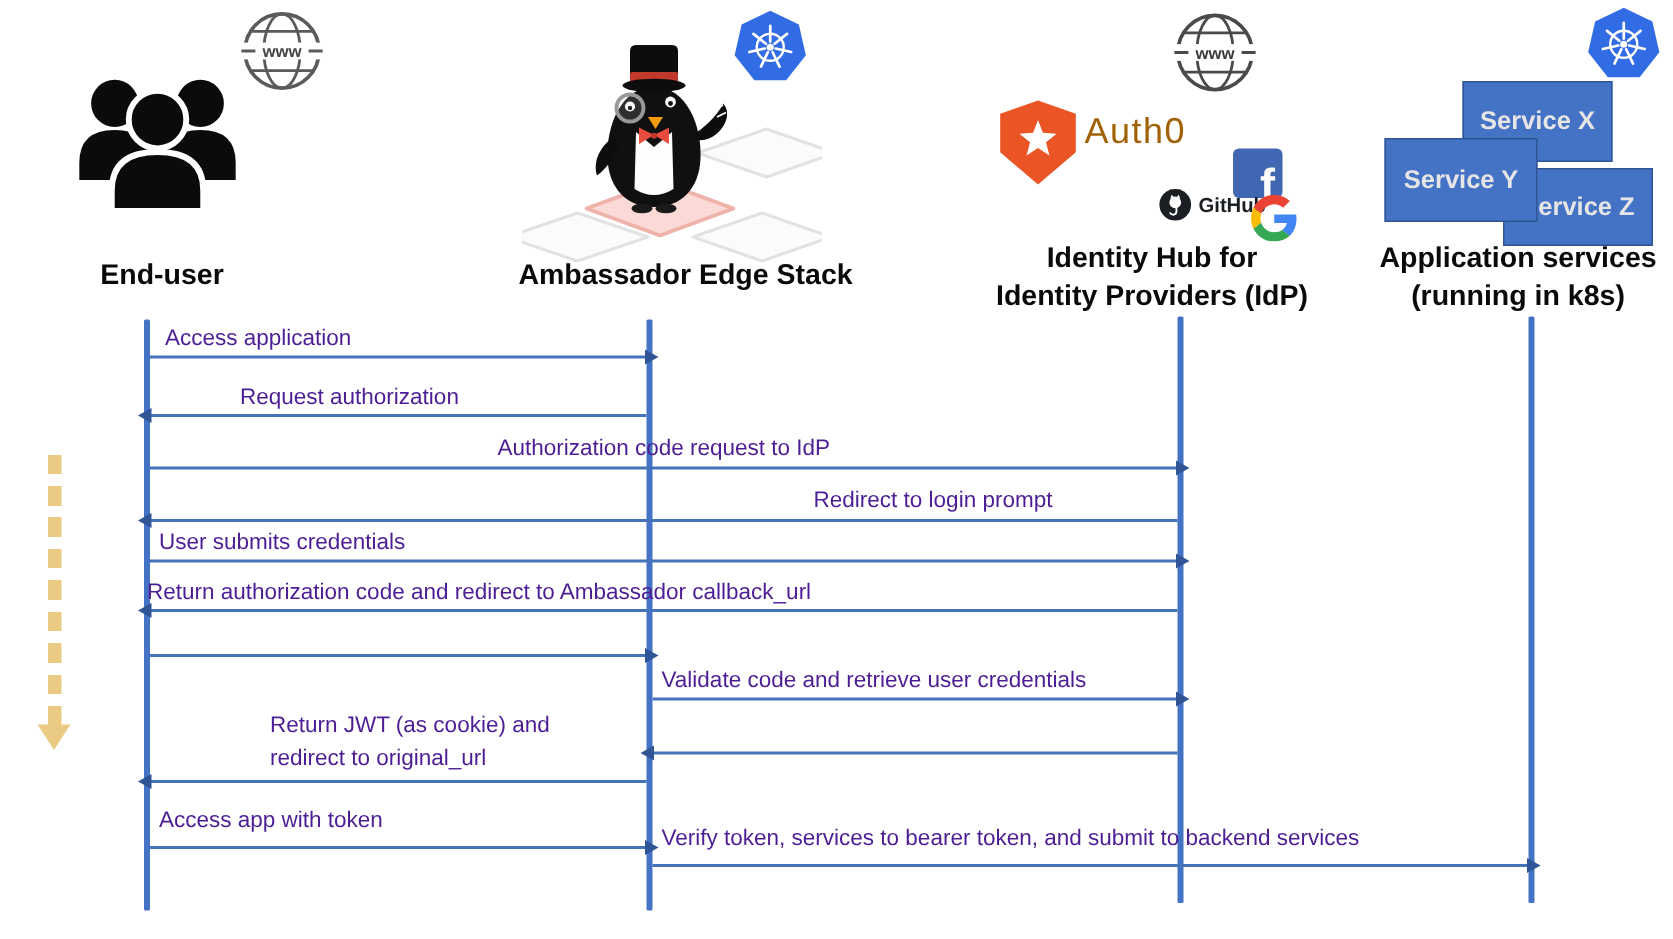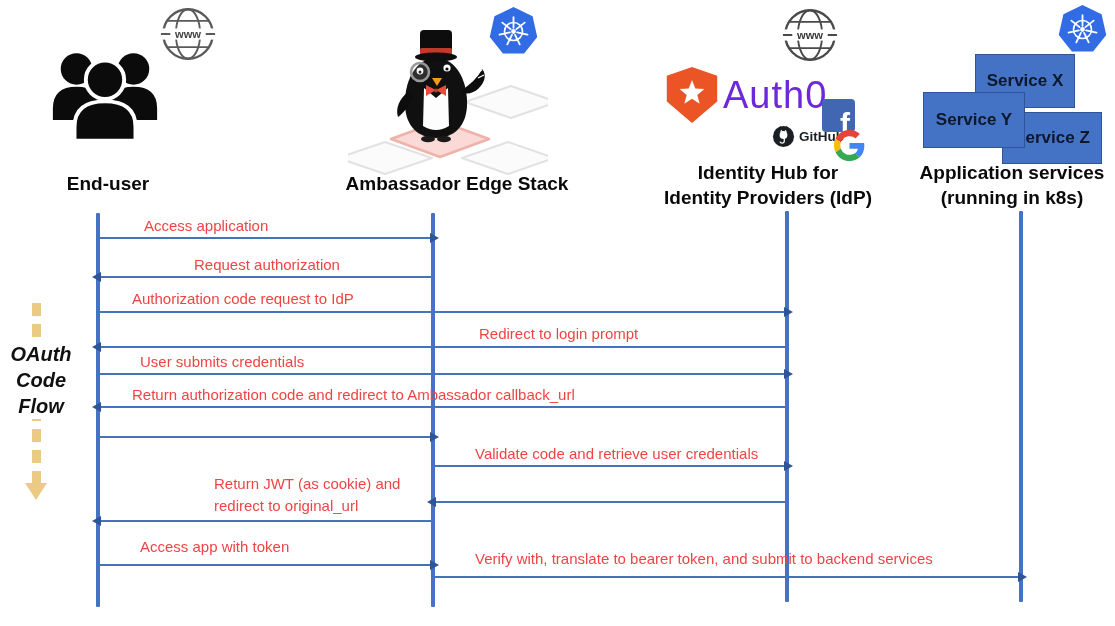--- a/index.html
+++ b/index.html
@@ -13,38 +13,38 @@
   
   .lifeline{position:absolute;width:4px;background:#4472C4;border-radius:1px;}
 
   
   .arrow{position:absolute;height:2px;background:#4573B9;}
   .arrow.right::after{content:"";position:absolute;right:-8px;top:-4px;width:0;height:0;
     border-top:5px solid transparent;border-bottom:5px solid transparent;border-left:9px solid #2F5597;}
   .arrow.left::before{content:"";position:absolute;left:-8px;top:-4px;width:0;height:0;
     border-top:5px solid transparent;border-bottom:5px solid transparent;border-right:9px solid #2F5597;}
 
-  .msg-label{position:absolute;font-size:15px;line-height:21px;color:#ef4444;white-space:pre-line;margin-left:34px;}
-  .ta-r{text-align:left;} .ta-c{text-align:left;}
+  .msg-label{position:absolute;font-size:15px;line-height:21px;color:#4c1d95;white-space:pre-line;}
+  .ta-r{text-align:left;} .ta-c{text-align:center;}
 
   
   .flow-dash{position:absolute;left:32px;top:303px;width:9px;height:181px;
     background:repeating-linear-gradient(to bottom,#EBCB84 0 13px,rgba(0,0,0,0) 13px 21px);}
   .flow-head{position:absolute;left:25px;top:483px;width:0;height:0;
     border-left:11px solid transparent;border-right:11px solid transparent;border-top:17px solid #EBCB84;}
   .flow-label{position:absolute;left:0px;top:341px;width:82px;background:#fff;text-align:center;
     font-size:20px;font-weight:bold;font-style:italic;line-height:26px;white-space:pre-line;color:#111;}
 
   
-  .service-box{position:absolute;background:#4472C4;border:1px solid #2F5597;color:#0f172a;
+  .service-box{position:absolute;background:#4472C4;border:1px solid #2F5597;color:#e5e5e5;
     font-weight:bold;font-size:17px;display:flex;align-items:center;justify-content:center;}
 
   
   .abs{position:absolute;}
-  .auth0-text{position:absolute;font-size:38px;color:#6d28d9;letter-spacing:1px;text-align:center;}
+  .auth0-text{position:absolute;font-size:24px;color:#a16207;letter-spacing:1px;text-align:center;}
   .fb-box{position:absolute;width:33px;height:33px;background:#4267B2;border-radius:4px;overflow:hidden;}
   .fb-box span{position:absolute;right:5px;bottom:-9px;color:#fff;font-size:30px;font-weight:bold;}
   .github-wrap{position:absolute;display:flex;align-items:center;gap:3px;}
   .github-wrap .gh-label{font-size:13.5px;font-weight:bold;color:#1b1f23;}
 </style>
 </head>
 <body>
 
 <div id="canvas">
 
@@ -164,23 +164,20 @@
 
   <div class="actor-heading" style="left:28px;top:171px;width:160px">End-user</div>
   <div class="actor-heading" style="left:648px;top:160px;width:240px">Identity Hub for
 Identity Providers (IdP)</div>
   <div class="actor-heading" style="left:317px;top:171px;width:280px">Ambassador Edge Stack</div>
   <div class="actor-heading" style="left:900px;top:160px;width:224px">Application services
 (running in k8s)</div>
 
   <div class="flow-dash"></div>
   <div class="flow-head"></div>
-  <div class="flow-label">OAuth
-Code
-Flow</div>
 
   <div class="lifeline" style="left:96px;top:213px;height:394px"></div>
   <div class="lifeline" style="left:431px;top:213px;height:394px"></div>
   <div class="lifeline" style="left:785px;top:211px;height:391px"></div>
   <div class="lifeline" style="left:1019px;top:211px;height:391px"></div>
 
   <div class="msg-label" style="left:110px;top:215px;width:320px">Access application</div>
   <div class="arrow right" style="left:100px;top:237px;width:331px"></div>
 
   <div class="msg-label ta-r" style="left:160px;top:254px;width:267px">Request authorization</div>
@@ -205,16 +202,16 @@
 
   <div class="msg-label ta-r" style="left:180px;top:473px;width:247px;line-height:22px">Return JWT (as cookie) and
 redirect to original_url</div>
   <div class="arrow left" style="left:100px;top:520px;width:331px"></div>
 
   <div class="arrow left" style="left:435px;top:501px;width:350px"></div>
 
   <div class="msg-label" style="left:106px;top:536px;width:320px">Access app with token</div>
   <div class="arrow right" style="left:100px;top:564px;width:331px"></div>
 
-  <div class="msg-label ta-r" style="left:441px;top:548px;width:576px">Verify with, translate to bearer token, and submit to backend services</div>
+  <div class="msg-label ta-r" style="left:441px;top:548px;width:576px">Verify token, services to bearer token, and submit to backend services</div>
   <div class="arrow right" style="left:435px;top:576px;width:584px"></div>
 
 </div>
 
 </body></html>

